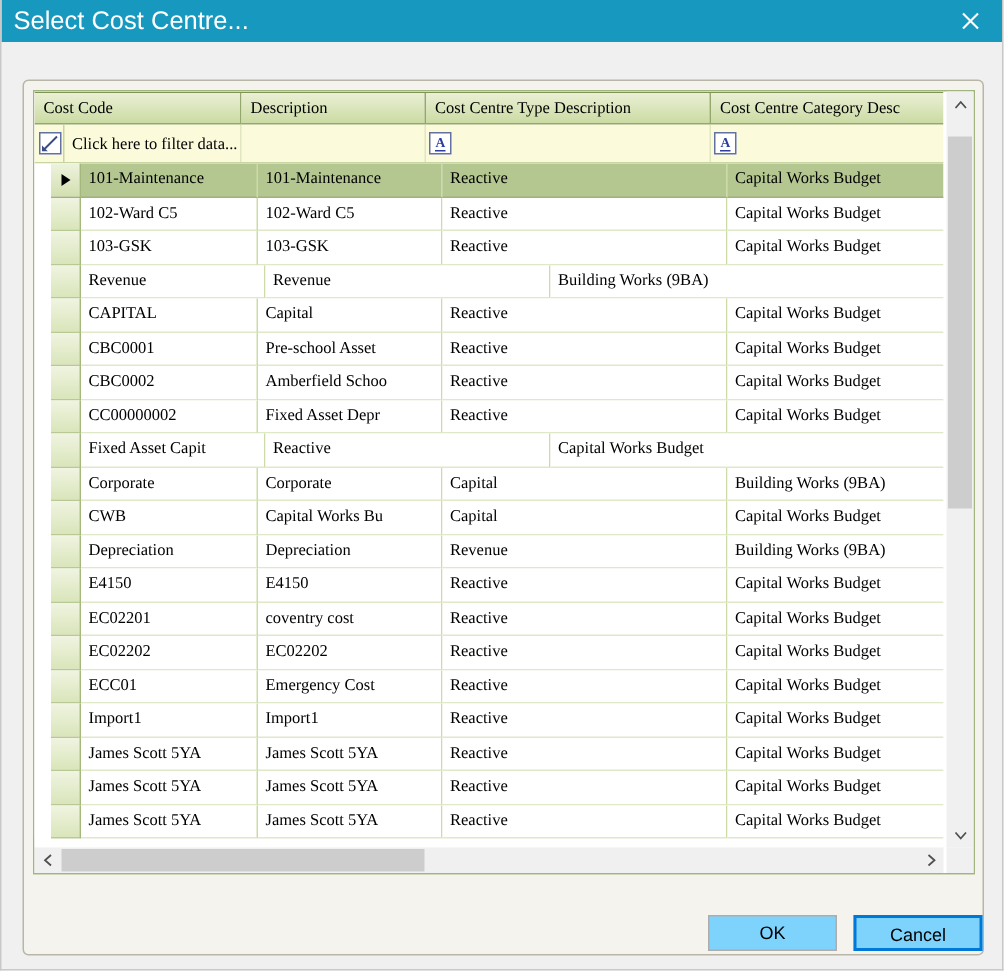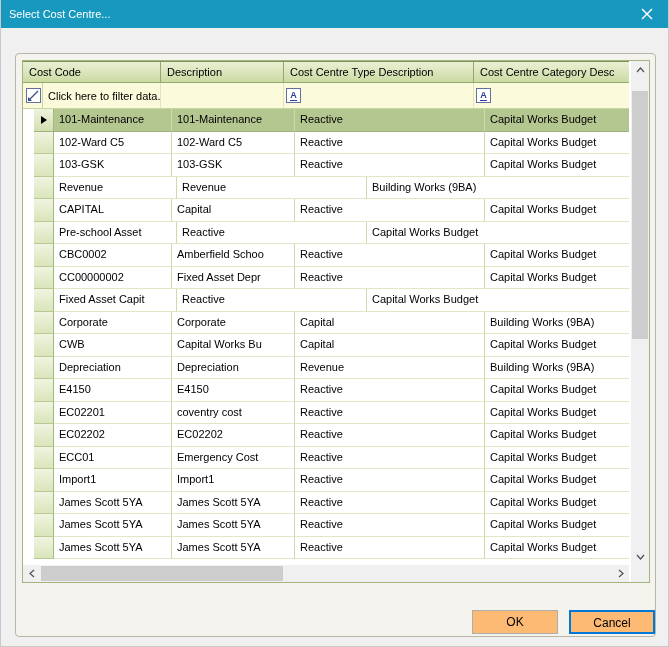--- a/index.html
+++ b/index.html
@@ -2,26 +2,26 @@
 <html><head>
 <meta charset="utf-8">
 <style>
   html,body{margin:0;padding:0;}
   body{width:669px;height:647px;font-family:"Liberation Sans",sans-serif;background:#ffffff;}
   .dialog{position:relative;width:669px;height:647px;background:#f0f0f0;box-sizing:border-box;
           border:1px solid #c9c9c9;border-top:none;overflow:hidden;}
   
   .titlebar{position:absolute;left:0;top:0;right:0;height:28px;background:#1799bf;
             display:flex;align-items:center;}
-  .titlebar .title{color:#ffffff;font-size:11px;padding-left:8px;flex:1;
+  .titlebar .title{color:#ffffff;font-size:17px;padding-left:8px;flex:1;
                    white-space:nowrap;overflow:hidden;}
   .close-btn{width:42px;height:28px;display:flex;align-items:center;justify-content:center;cursor:pointer;}
   
   .grid-panel{position:absolute;left:14px;top:53px;width:641px;height:584px;background:#f4f3ed;
-              border:1px solid #b9b6a8;border-radius:4px;box-sizing:border-box;}
+              border:1px solid #b9b6a8;border-radius:4px;box-sizing:border-box;font-family:Liberation Serif, serif;}
   .grid{position:absolute;left:6px;top:6px;width:626px;height:521px;border:1px solid #a3b57e;
         box-sizing:content-box;background:#ffffff;}
   .grid-main{position:absolute;left:0;top:0;width:606px;bottom:17px;overflow:hidden;background:#ffffff;}
   
   .header-row{display:flex;height:22px;border-top:1px solid #7f9355;box-sizing:border-box;}
   .hcell{background:linear-gradient(to bottom,#eaf0d5,#cbdba3);border-right:1px solid #94a76e;
          border-bottom:1px solid #94a76e;font-size:11px;color:#000;line-height:20px;
          padding-left:6px;white-space:nowrap;overflow:hidden;box-sizing:border-box;}
   .hc1{width:138px;} .hc2{width:123px;} .hc3{width:190px;} .hc4{flex:1;border-right:none;}
   
@@ -51,21 +51,21 @@
   .vscroll{position:absolute;right:0;top:0;width:18px;bottom:17px;background:#f0f0f0;}
   .vthumb{position:absolute;left:1px;right:1px;top:30px;height:248px;background:#cdcdcd;}
   .sb-arrow{position:absolute;left:0;width:18px;height:17px;display:flex;align-items:center;justify-content:center;}
   .sb-up{top:0;} .sb-down{bottom:0;}
   .hscroll{position:absolute;left:0;bottom:0;height:17px;width:606px;background:#f0f0f0;}
   .hthumb{position:absolute;top:1px;bottom:1px;left:18px;width:242px;background:#cdcdcd;}
   .sb-h-arrow{position:absolute;top:0;height:17px;width:17px;display:flex;align-items:center;justify-content:center;}
   .sb-left{left:0;} .sb-right{right:0;}
   .scroll-corner{position:absolute;right:0;bottom:0;width:18px;height:17px;background:#f0f0f0;}
   
-  .btn{position:absolute;top:610px;width:86px;height:24px;background:#fdba74;border:1px solid #adadad;
+  .btn{position:absolute;top:610px;width:86px;height:24px;background:#7dd3fc;border:1px solid #adadad;
        font-family:"Liberation Sans",sans-serif;font-size:12px;color:#000;box-sizing:border-box;
        text-align:center;line-height:21px;cursor:pointer;}
   .btn-ok{left:471px;}
   .btn-cancel{left:568px;border:2px solid #0078d7;}
 </style>
 </head>
 <body>
 
 <div class="dialog">
 
@@ -145,20 +145,21 @@
   </div>
             <div class="row">
     <div class="cell rh"></div>
     <div class="cell c1">CAPITAL</div>
     <div class="cell c2">Capital</div>
     <div class="cell c3">Reactive</div>
     <div class="cell c4">Capital Works Budget</div>
   </div>
             <div class="row">
     <div class="cell rh"></div>
+    <div class="cell c1">CBC0001</div>
     <div class="cell c2">Pre-school Asset</div>
     <div class="cell c3">Reactive</div>
     <div class="cell c4">Capital Works Budget</div>
   </div>
             <div class="row">
     <div class="cell rh"></div>
     <div class="cell c1">CBC0002</div>
     <div class="cell c2">Amberfield Schoo</div>
     <div class="cell c3">Reactive</div>
     <div class="cell c4">Capital Works Budget</div>

